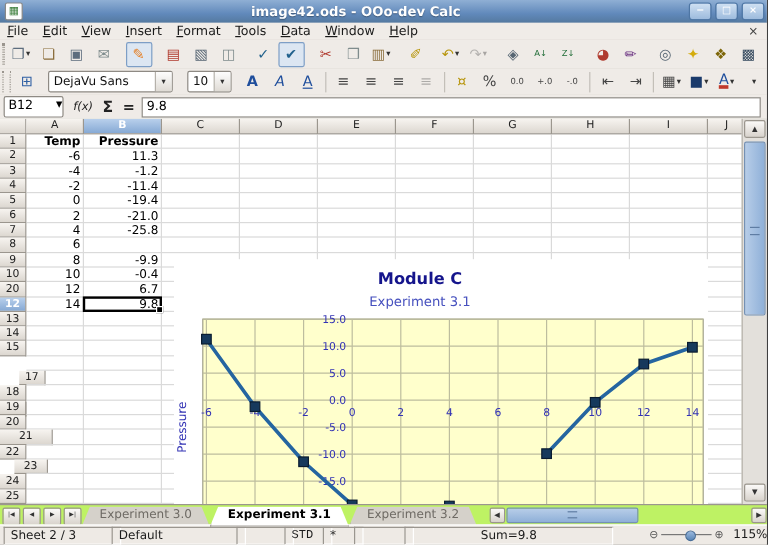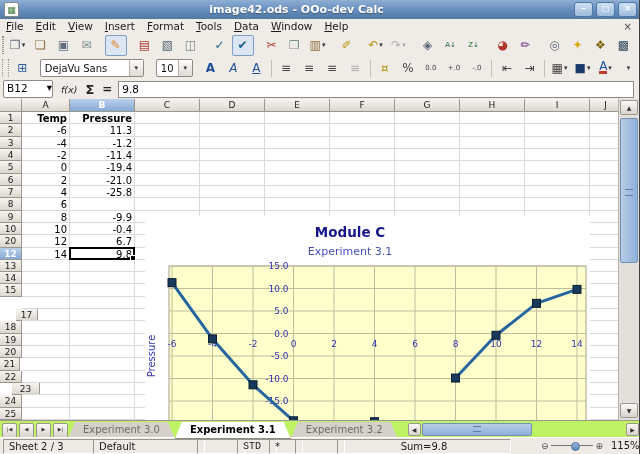--- a/index.html
+++ b/index.html
@@ -360,21 +360,21 @@
       <div class="rowhdr" style="left: 0px; top: 197.8px; width: 22px; height: 12.32px; line-height: 12.32px; margin-top: 38px;">16</div>
       <div class="gridline-h" style="left: 22px; top: 209.12px; width: 598px;"></div>
       <div class="rowhdr" style="left: 16px; top: 210.12px; width: 22px; height: 12.32px; line-height: 12.32px;">17</div>
       <div class="gridline-h" style="left: 22px; top: 221.44px; width: 598px;"></div>
       <div class="rowhdr" style="left: 0px; top: 222.44px; width: 22px; height: 12.32px; line-height: 12.32px;">18</div>
       <div class="gridline-h" style="left: 22px; top: 233.76px; width: 598px;"></div>
       <div class="rowhdr" style="left: 0px; top: 234.76px; width: 22px; height: 12.32px; line-height: 12.32px;">19</div>
       <div class="gridline-h" style="left: 22px; top: 246.08px; width: 598px;"></div>
       <div class="rowhdr" style="left: 0px; top: 247.08px; width: 22px; height: 12.32px; line-height: 12.32px;">20</div>
       <div class="gridline-h" style="left: 22px; top: 258.4px; width: 598px;"></div>
-      <div class="rowhdr" style="left: 0px; top: 259.4px; width: 20px; height: 12.32px; line-height: 12.32px;">21</div>
+      <div class="rowhdr" style="left: 0px; top: 259.4px; width: 44px; height: 12.32px; line-height: 12.32px;">21</div>
       <div class="gridline-h" style="left: 22px; top: 270.72px; width: 598px;"></div>
       <div class="rowhdr" style="left: 0px; top: 271.72px; width: 22px; height: 12.32px; line-height: 12.32px;">22</div>
       <div class="gridline-h" style="left: 22px; top: 283.04px; width: 598px;"></div>
       <div class="rowhdr" style="left: 0px; top: 284.04px; width: 28px; height: 12.32px; line-height: 12.32px; margin-left: 12px;">23</div>
       <div class="gridline-h" style="left: 22px; top: 295.36px; width: 598px;"></div>
       <div class="rowhdr" style="left: 0px; top: 296.36px; width: 22px; height: 12.32px; line-height: 12.32px;">24</div>
       <div class="gridline-h" style="left: 22px; top: 307.68px; width: 598px;"></div>
       <div class="rowhdr" style="left: 0px; top: 308.68px; width: 22px; height: 12.32px; line-height: 12.32px;">25</div>
       <div class="gridline-h" style="left: 22px; top: 320px; width: 598px;"></div>
       <div class="cell b" style="left: 22px; top: 14px; width: 45px;">Temp</div>

